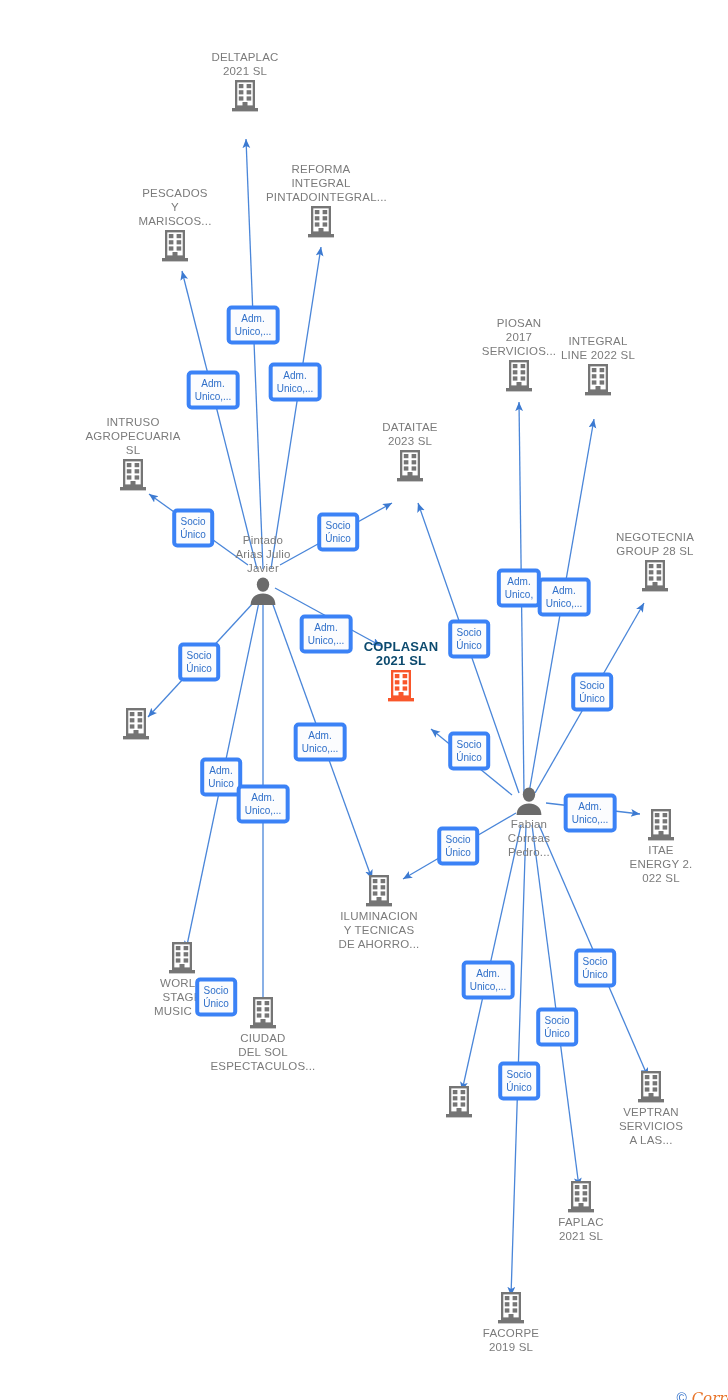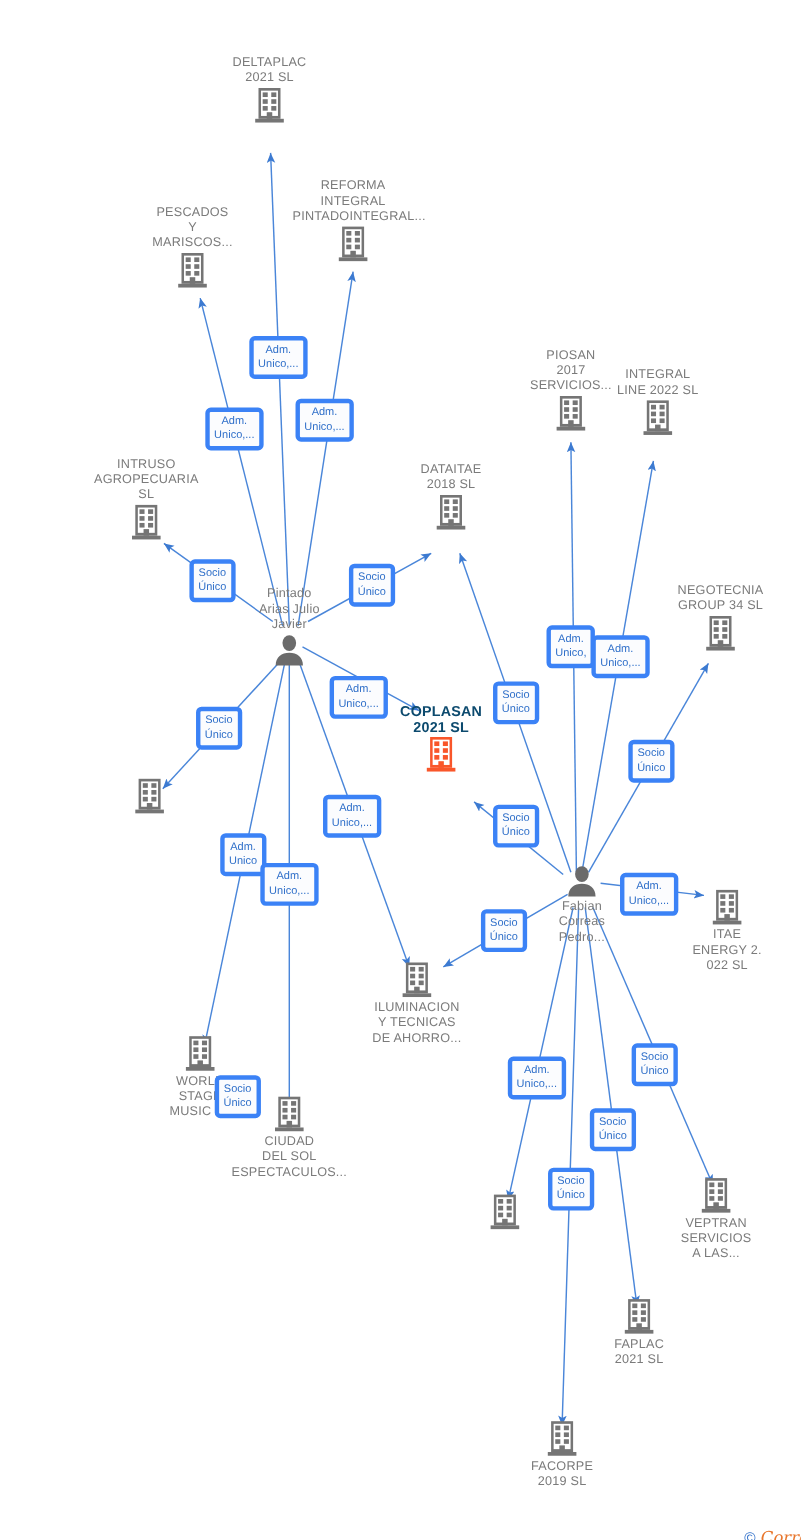--- a/index.html
+++ b/index.html
@@ -178,37 +178,37 @@
           <rect x="8.8" y="11.2" width="4.6" height="4.2" fill="#757575"></rect>
           <rect x="16.6" y="11.2" width="4.6" height="4.2" fill="#757575"></rect>
           <rect x="8.8" y="17.4" width="4.6" height="4.2" fill="#757575"></rect>
           <rect x="16.6" y="17.4" width="4.6" height="4.2" fill="#757575"></rect>
           <rect x="12.5" y="23" width="5" height="6" fill="#757575"></rect>
           <rect x="2" y="29" width="26" height="3.4" fill="#757575"></rect>
         </svg>
       </div>
       <div class="node above" style="left: 378px; top: 407px;">
         <div class="caption">DATAITAE
-2018  SL</div>
+2023  SL</div>
         <svg class="icon" width="30" height="34" viewBox="0 0 30 34">
           <rect x="5" y="1" width="20" height="28" fill="#757575"></rect>
           <rect x="7.3" y="3.4" width="15.4" height="23" fill="#ffffff"></rect>
           <rect x="8.8" y="5" width="4.6" height="4.2" fill="#757575"></rect>
           <rect x="16.6" y="5" width="4.6" height="4.2" fill="#757575"></rect>
           <rect x="8.8" y="11.2" width="4.6" height="4.2" fill="#757575"></rect>
           <rect x="16.6" y="11.2" width="4.6" height="4.2" fill="#757575"></rect>
           <rect x="8.8" y="17.4" width="4.6" height="4.2" fill="#757575"></rect>
           <rect x="16.6" y="17.4" width="4.6" height="4.2" fill="#757575"></rect>
           <rect x="12.5" y="23" width="5" height="6" fill="#757575"></rect>
           <rect x="2" y="29" width="26" height="3.4" fill="#757575"></rect>
         </svg>
       </div>
       <div class="node above" style="left: 623px; top: 517px;">
         <div class="caption">NEGOTECNIA
-GROUP 34 SL</div>
+GROUP 28 SL</div>
         <svg class="icon" width="30" height="34" viewBox="0 0 30 34">
           <rect x="5" y="1" width="20" height="28" fill="#757575"></rect>
           <rect x="7.3" y="3.4" width="15.4" height="23" fill="#ffffff"></rect>
           <rect x="8.8" y="5" width="4.6" height="4.2" fill="#757575"></rect>
           <rect x="16.6" y="5" width="4.6" height="4.2" fill="#757575"></rect>
           <rect x="8.8" y="11.2" width="4.6" height="4.2" fill="#757575"></rect>
           <rect x="16.6" y="11.2" width="4.6" height="4.2" fill="#757575"></rect>
           <rect x="8.8" y="17.4" width="4.6" height="4.2" fill="#757575"></rect>
           <rect x="16.6" y="17.4" width="4.6" height="4.2" fill="#757575"></rect>
           <rect x="12.5" y="23" width="5" height="6" fill="#757575"></rect>

